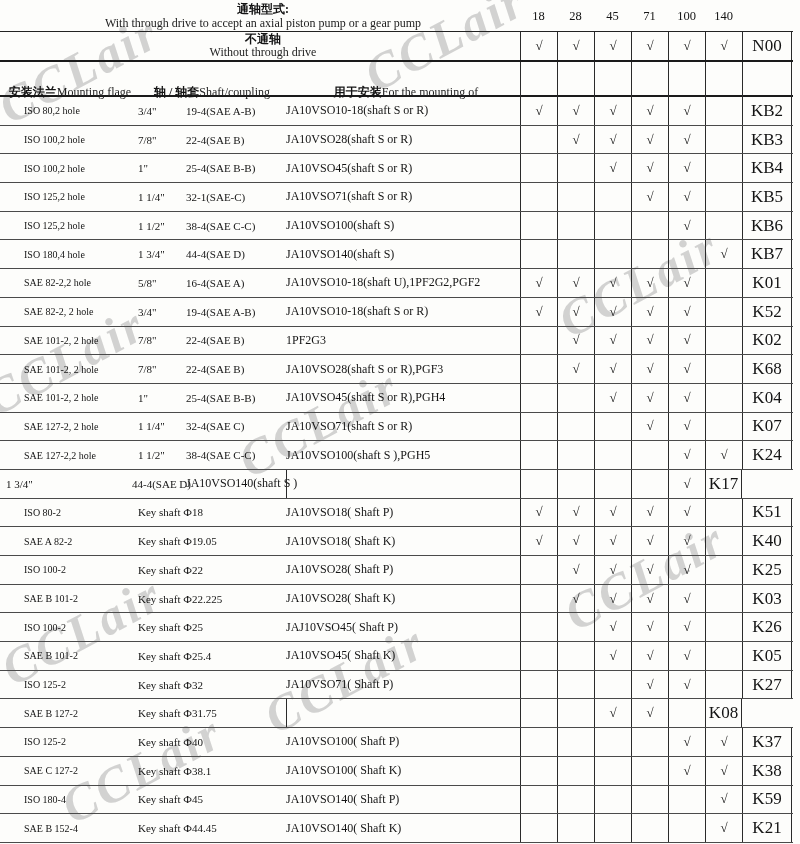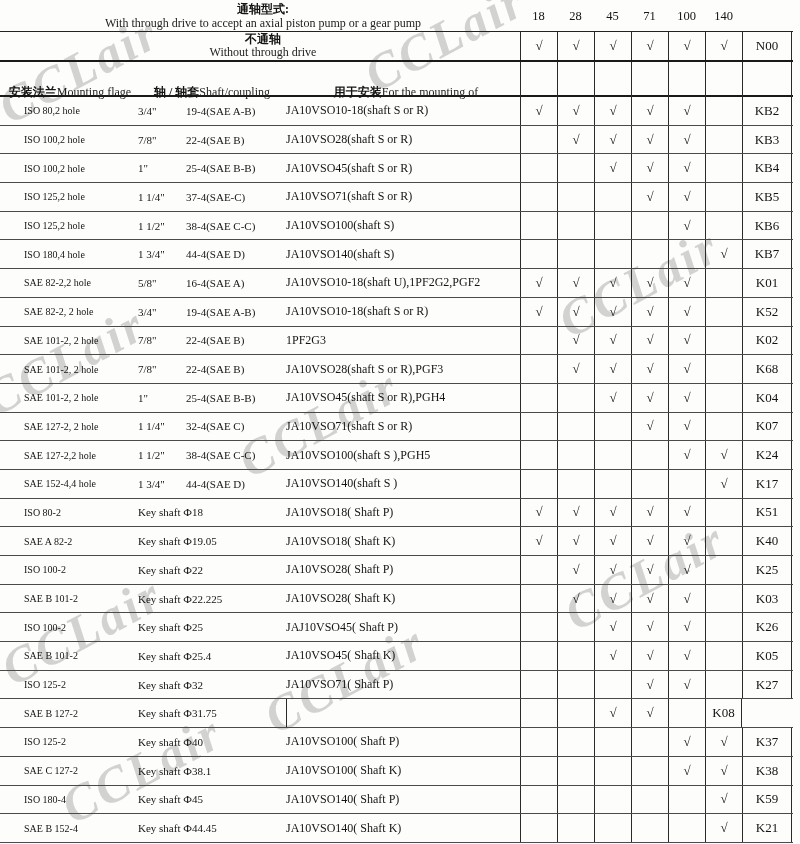--- a/index.html
+++ b/index.html
@@ -48,21 +48,21 @@
 
   .ck {
     justify-content: center;
     border-left: 1px solid #2a2a2a;
     font-size: 13px;
   }
   .codecell {
     justify-content: center;
     border-left: 1px solid #2a2a2a;
     border-right: 1px solid #2a2a2a;
-    font-size: 13px;
+    font-size: 17px;
     text-align: right;
   }
 
   .colhead { flex-direction: row; align-items: center; justify-content: center; padding-left: 6px; margin-top: 24px; }
   .colhead.c1 { grid-column: 1 / 2; padding-left: 8px; }
   .colhead.c2 { grid-column: 2 / 4; }
   .colhead.c3 { grid-column: 4 / 5; }
 
   .flange   { padding-left: 24px; font-size: 10px; white-space: nowrap; }
   .shaft    { padding-left: 6px; font-size: 11px; white-space: nowrap; overflow: visible; }
@@ -173,21 +173,21 @@
           <div class="cell ck"></div>
           <div class="cell ck">√</div>
           <div class="cell ck">√</div>
           <div class="cell ck">√</div>
           <div class="cell ck"></div>
           <div class="cell codecell">KB4</div>
         </div>
         <div class="grid r-data">
           <div class="cell flange">ISO 125,2 hole</div>
           <div class="cell shaft">1 1/4"</div>
-          <div class="cell coupling">37-4(SAE-C)</div>
+          <div class="cell coupling">32-1(SAE-C)</div>
           <div class="cell mount">JA10VSO71(shaft S or R)</div>
           <div class="cell ck"></div>
           <div class="cell ck"></div>
           <div class="cell ck"></div>
           <div class="cell ck">√</div>
           <div class="cell ck">√</div>
           <div class="cell ck"></div>
           <div class="cell codecell">KB5</div>
         </div>
         <div class="grid r-data">
@@ -301,21 +301,20 @@
           <div class="cell mount">JA10VSO100(shaft S ),PGH5</div>
           <div class="cell ck"></div>
           <div class="cell ck"></div>
           <div class="cell ck"></div>
           <div class="cell ck"></div>
           <div class="cell ck">√</div>
           <div class="cell ck">√</div>
           <div class="cell codecell">K24</div>
         </div>
         <div class="grid r-data">
-          <div class="cell flange">SAE 152-4,4  hole</div>
           <div class="cell shaft">1 3/4"</div>
           <div class="cell coupling">44-4(SAE D)</div>
           <div class="cell mount">JA10VSO140(shaft S )</div>
           <div class="cell ck"></div>
           <div class="cell ck"></div>
           <div class="cell ck"></div>
           <div class="cell ck"></div>
           <div class="cell ck"></div>
           <div class="cell ck">√</div>
           <div class="cell codecell">K17</div>

